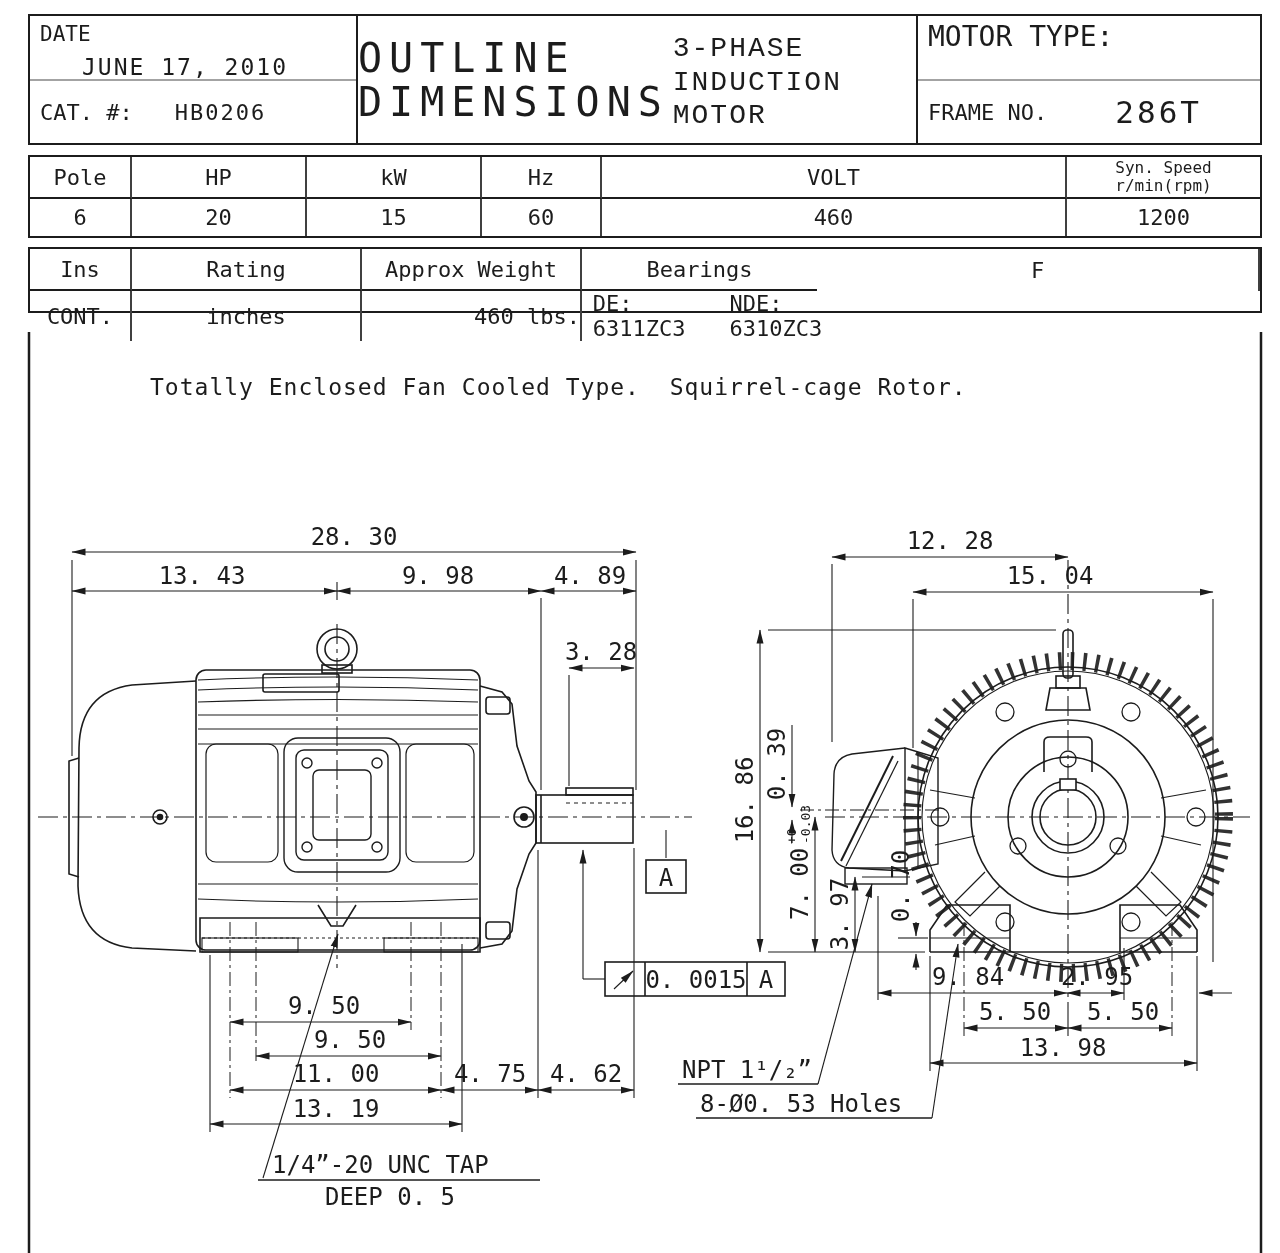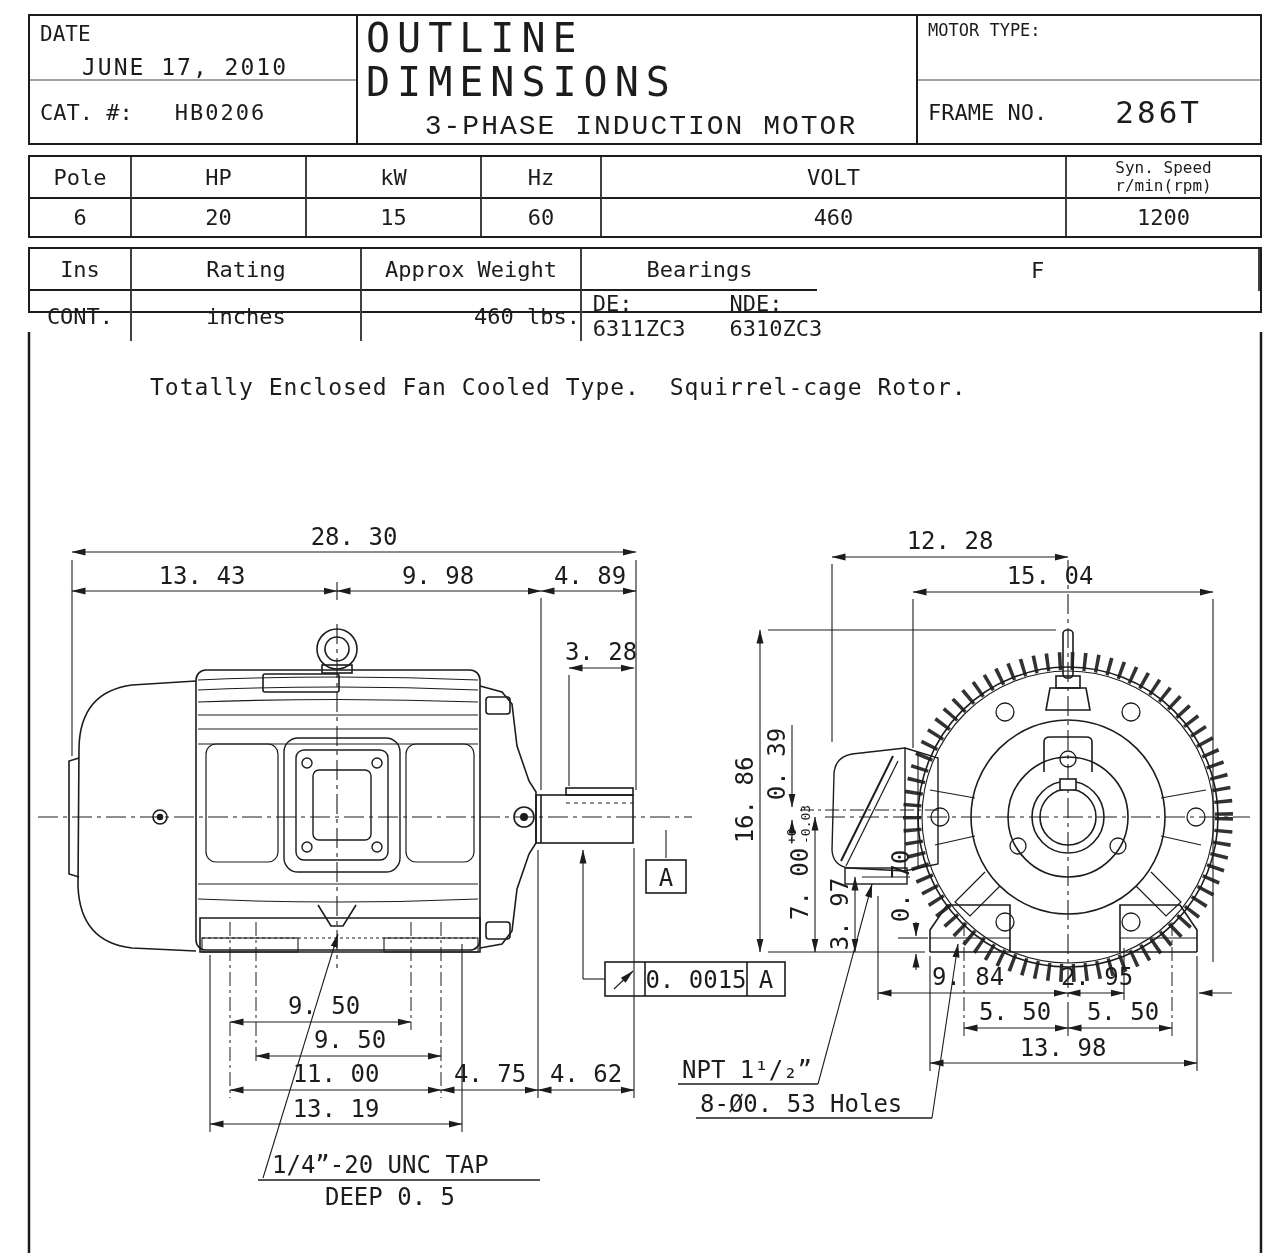--- a/index.html
+++ b/index.html
@@ -11,24 +11,24 @@
           display:grid;grid-template-columns:328px 560px auto;box-sizing:border-box;}
   .tb-col{border-right:2px solid #1c1c1c;display:flex;flex-direction:column;box-sizing:border-box;}
   .tb-col:last-child{border-right:none;}
   .tb-row1{height:65px;border-bottom:2px solid #a3a3a3;box-sizing:border-box;}
   .tb-row2{flex:1;box-sizing:border-box;}
   .lbl{font-size:21px;}
   .date-lbl{padding:6px 0 0 10px;}
   .date-val{font-size:23px;padding:8px 0 0 52px;letter-spacing:2px;}
   .cat-row{display:flex;align-items:center;height:100%;padding-left:10px;font-size:22px;}
   .cat-val{margin-left:42px;letter-spacing:2px;}
-  .title-mid{display:flex;flex-direction:column;align-items:center;margin-left:8px;}
+  .title-mid{display:flex;flex-direction:row;align-items:center;}
   .title1{font-size:40px;letter-spacing:7px;line-height:1.1;}
   .title2{font-size:28px;letter-spacing:2px;line-height:1.2;margin-top:6px;font-family:Liberation Mono, monospace;}
-  .mt-lbl{padding:4px 0 0 10px;font-size:17px;}
+  .mt-lbl{padding:4px 0 0 10px;font-size:28px;}
   .mt-val{text-align:center;font-size:29px;letter-spacing:3px;margin-top:2px;}
   .fr-row{display:flex;align-items:center;height:100%;padding-left:10px;font-size:22px;}
   .fr-val{font-size:31px;margin-left:auto;margin-right:58px;letter-spacing:3px;}
   
   .spec{left:28px;width:1234px;border:2.5px solid #1c1c1c;box-sizing:border-box;display:grid;}
   .spec .c{border-right:2px solid #404040;display:flex;align-items:center;justify-content:center;box-sizing:border-box;font-size:22px;}
   .spec .c.lastcol{border-right:none;}
   .spec .hd{border-bottom:2px solid #1c1c1c;}
   .ratings{top:155px;height:83px;grid-template-columns:102px 175px 175px 120px 465px auto;grid-template-rows:42px auto;}
   .details{top:247px;height:66px;grid-template-columns:102px 230px 220px 235px auto;grid-template-rows:42px auto;}

